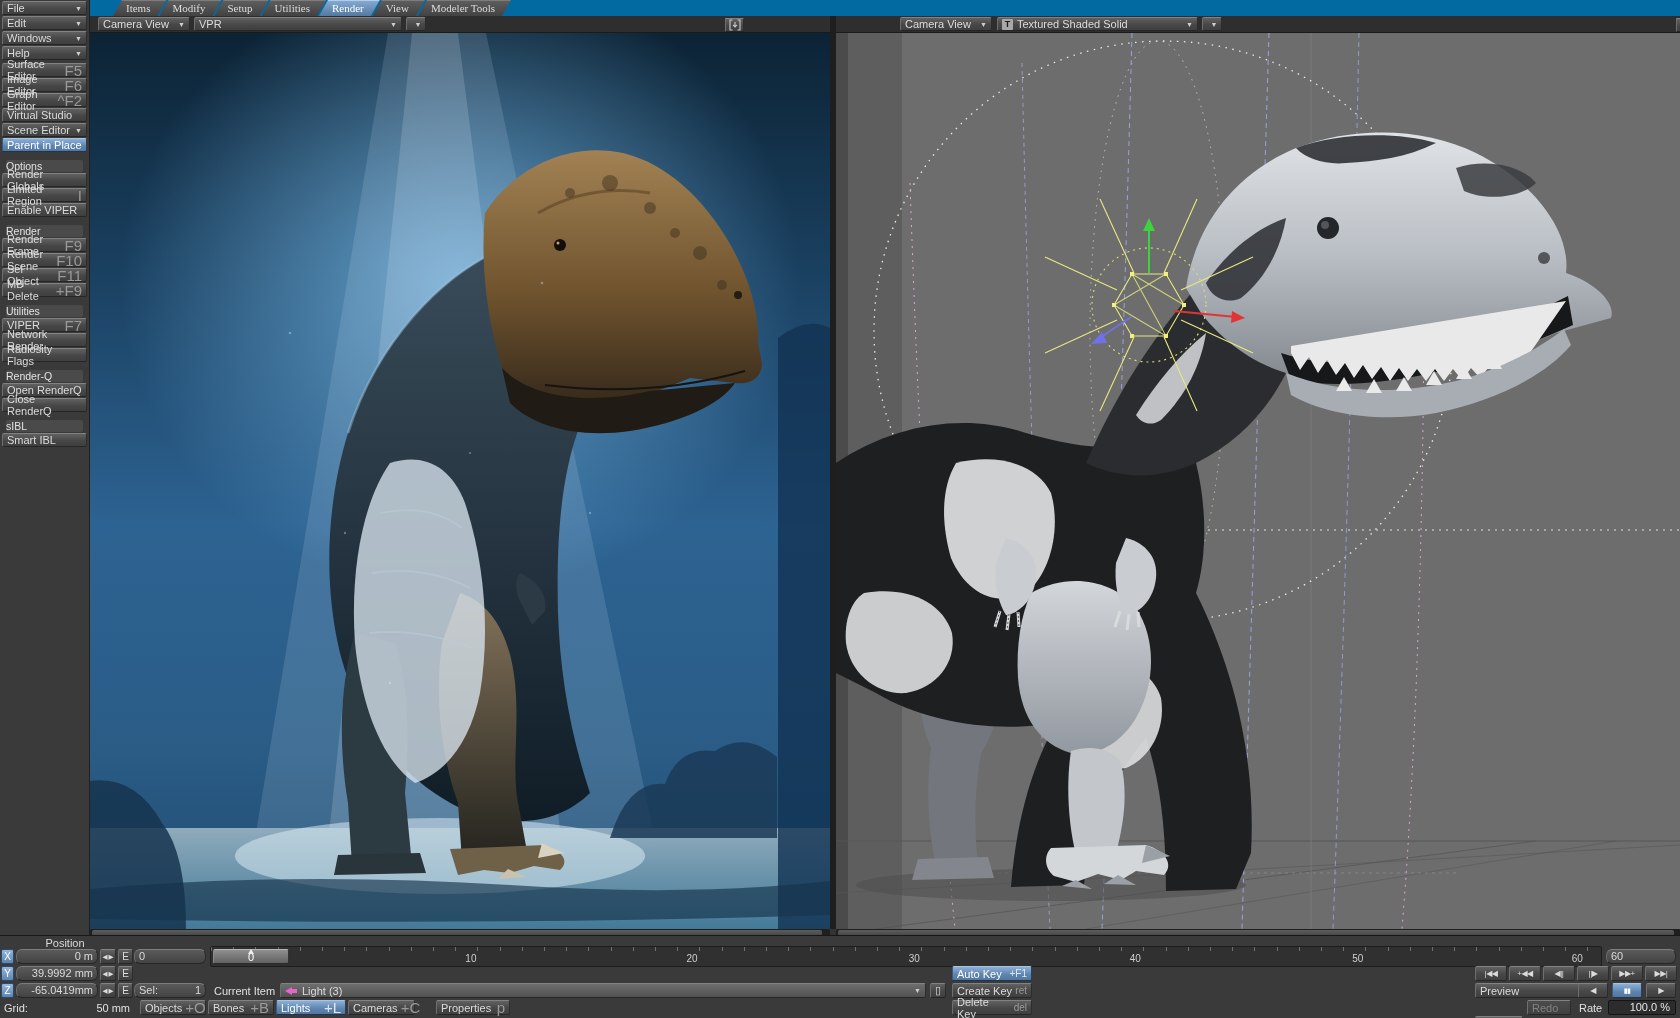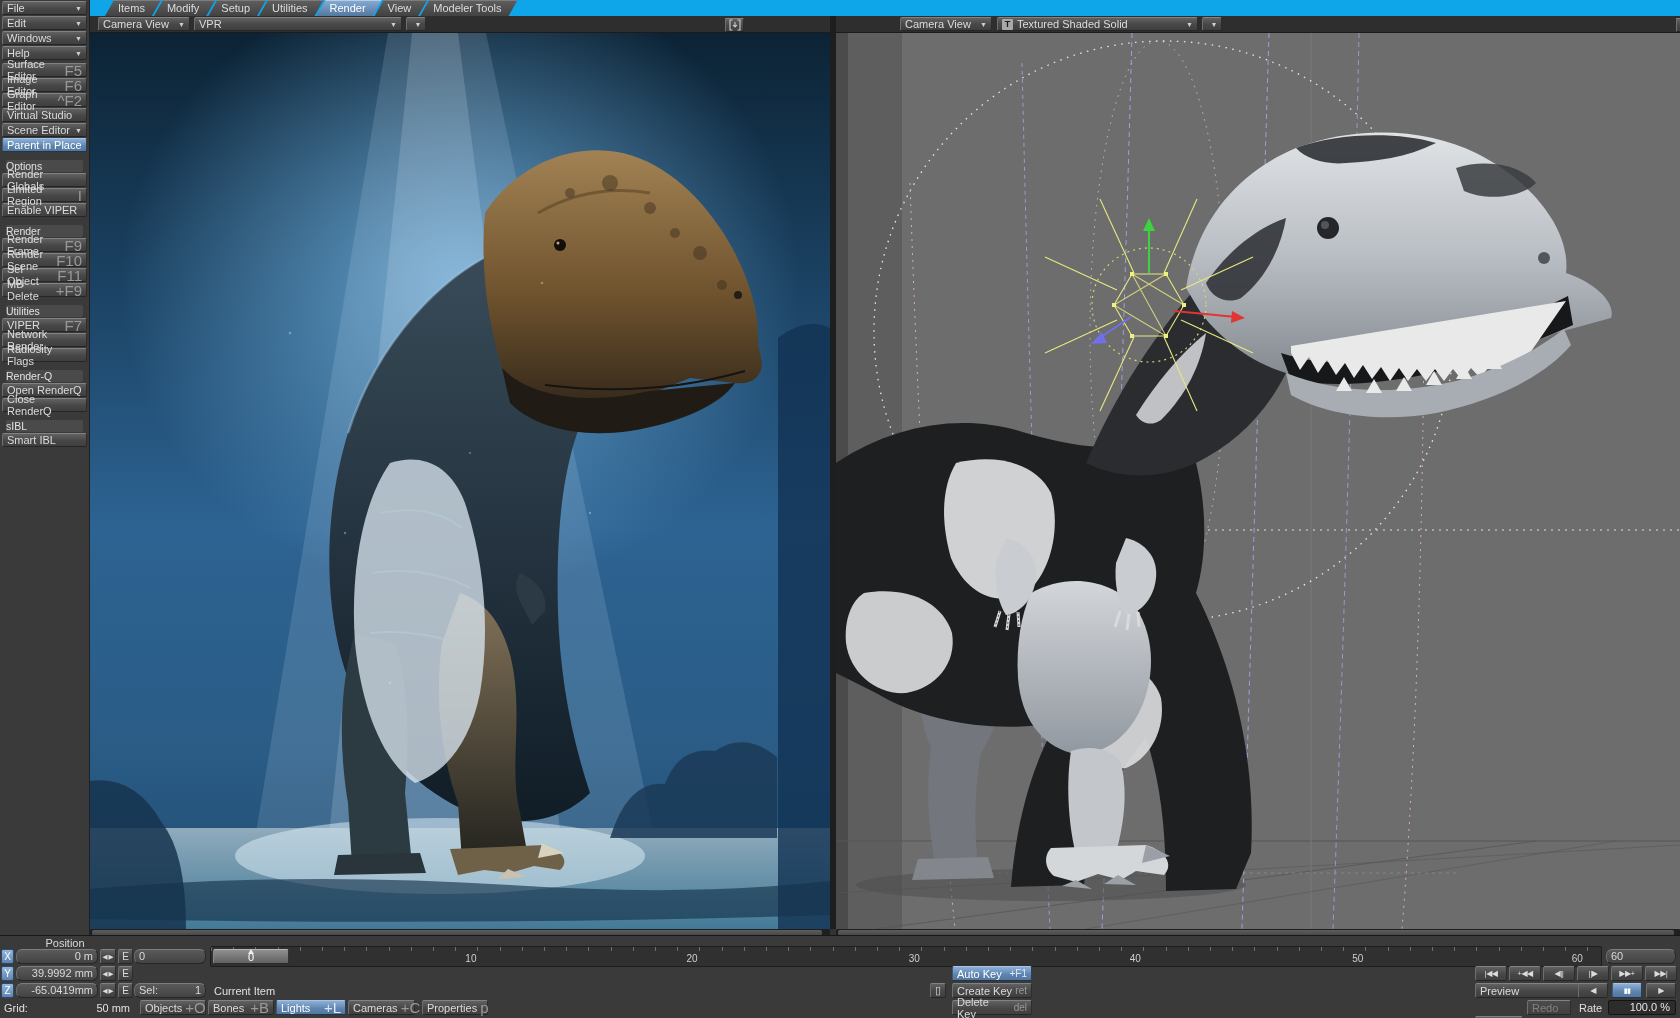--- a/index.html
+++ b/index.html
@@ -13,21 +13,21 @@
   .blue{background:linear-gradient(#8cb0d8,#5d83ae 60%,#54779e);border-color:#a9c4e0 #27405c #203650 #3a5a7e;color:#fff;}
   .blue .sc{color:#dfe9f5;}
   .dda{margin-left:auto;font-size:7px;color:#cfcfcf;padding-left:4px;}
   
   .leftcol{position:absolute;left:0;top:0;width:90px;height:1018px;background:#3a3a3a;border-right:1px solid #202020;box-sizing:border-box;}
   .leftcol .btn{height:14px;margin:1px 2px 0 2px;}
   .sect{height:12px;line-height:12px;margin:8px 6px 1px 6px;background:#4a4a4a;border-radius:2px;text-align:left;
         color:#e2e2e2;font-size:10.5px;}
   .pip{margin-top:6px;}
   
-  .tabbar{position:absolute;left:90px;top:0;right:0;height:16px;background:#0ea5e9;display:flex;padding-left:15px;}
+  .tabbar{position:absolute;left:90px;top:0;right:0;height:16px;background:#0369a1;display:flex;padding-left:23px;font-family:Liberation Serif, serif;}
   .tab{position:relative;height:16px;line-height:15px;padding:0 16px 0 13px;margin-right:-7px;
        background:linear-gradient(#5d5d5d,#424242);color:#ddd;box-sizing:border-box;
        clip-path:polygon(9px 0,100% 0,calc(100% - 9px) 100%,0 100%);border-top:1px solid #7c7c7c;}
   .tab.active{background:linear-gradient(#83a9d2,#54799f);color:#fff;z-index:2;border-top-color:#b6cde4;}
   
   .vphead{position:absolute;left:90px;top:16px;right:0;height:17px;background:#2e2e2e;border-bottom:1px solid #1b1b1b;box-sizing:border-box;}
   .vphead .btn{position:absolute;top:1px;height:14px;}
   .icorow{position:absolute;top:1px;display:flex;gap:3px;}
   .icob{width:19px;height:14px;justify-content:center;padding:0;}
   .icob svg{display:block;}
@@ -573,20 +573,28 @@
     <div class="btn blue kbtn abs" style="left:952px;top:30px">
       <span>Auto Key</span>
         <span class="sc">+F1</span>
     </div>
 
     <div class="vfield abs" style="left:134px;top:47px;width:72px;display:flex;justify-content:space-between;text-align:left">
       <span>Sel:</span>
         <span>1</span>
     </div>
     <div class="abs label" style="left:214px;top:49px">Current Item</div>
+    <div class="btn abs" style="left:280px;top:47px;width:646px;height:15px;background:linear-gradient(#6e6e6e,#515151)">
+      <svg width="13" height="8" viewBox="0 0 13 8" style="margin-right:4px">
+        <polygon points="0,4 7,0 7,8" fill="#e565c8"></polygon>
+          <rect x="7" y="2" width="5" height="4" fill="#e565c8"></rect>
+      </svg>
+      <span>Light (3)</span>
+      <span class="dda">▼</span>
+    </div>
     <div class="btn abs" style="left:930px;top:47px;width:16px;height:15px;justify-content:center">▯</div>
     <div class="btn kbtn abs" style="left:952px;top:47px">
       <span>Create Key</span>
         <span class="sc">ret</span>
     </div>
 
     <div class="abs" style="left:140px;top:64px;display:flex;gap:2px">
       <div class="btn" style="width:66px;height:15px">
           <span>Objects</span>
           <span class="sc">+O</span>
@@ -596,21 +604,21 @@
           <span class="sc">+B</span>
         </div>
       <div class="btn blue" style="width:70px;height:15px">
           <span>Lights</span>
           <span class="sc">+L</span>
         </div>
       <div class="btn" style="width:67px;height:15px">
           <span>Cameras</span>
           <span class="sc">+C</span>
         </div>
-      <div class="btn" style="width:66px;height:15px;margin-left:5px">
+      <div class="btn" style="width:74px;height:15px;margin-left:19px">
           <span>Properties</span>
           <span class="sc">p</span>
         </div>
     </div>
     <div class="btn kbtn abs" style="left:952px;top:64px">
       <span>Delete Key</span>
         <span class="sc">del</span>
     </div>
 
     <div class="abs" style="left:1475px;top:30px;display:flex;gap:2px">

